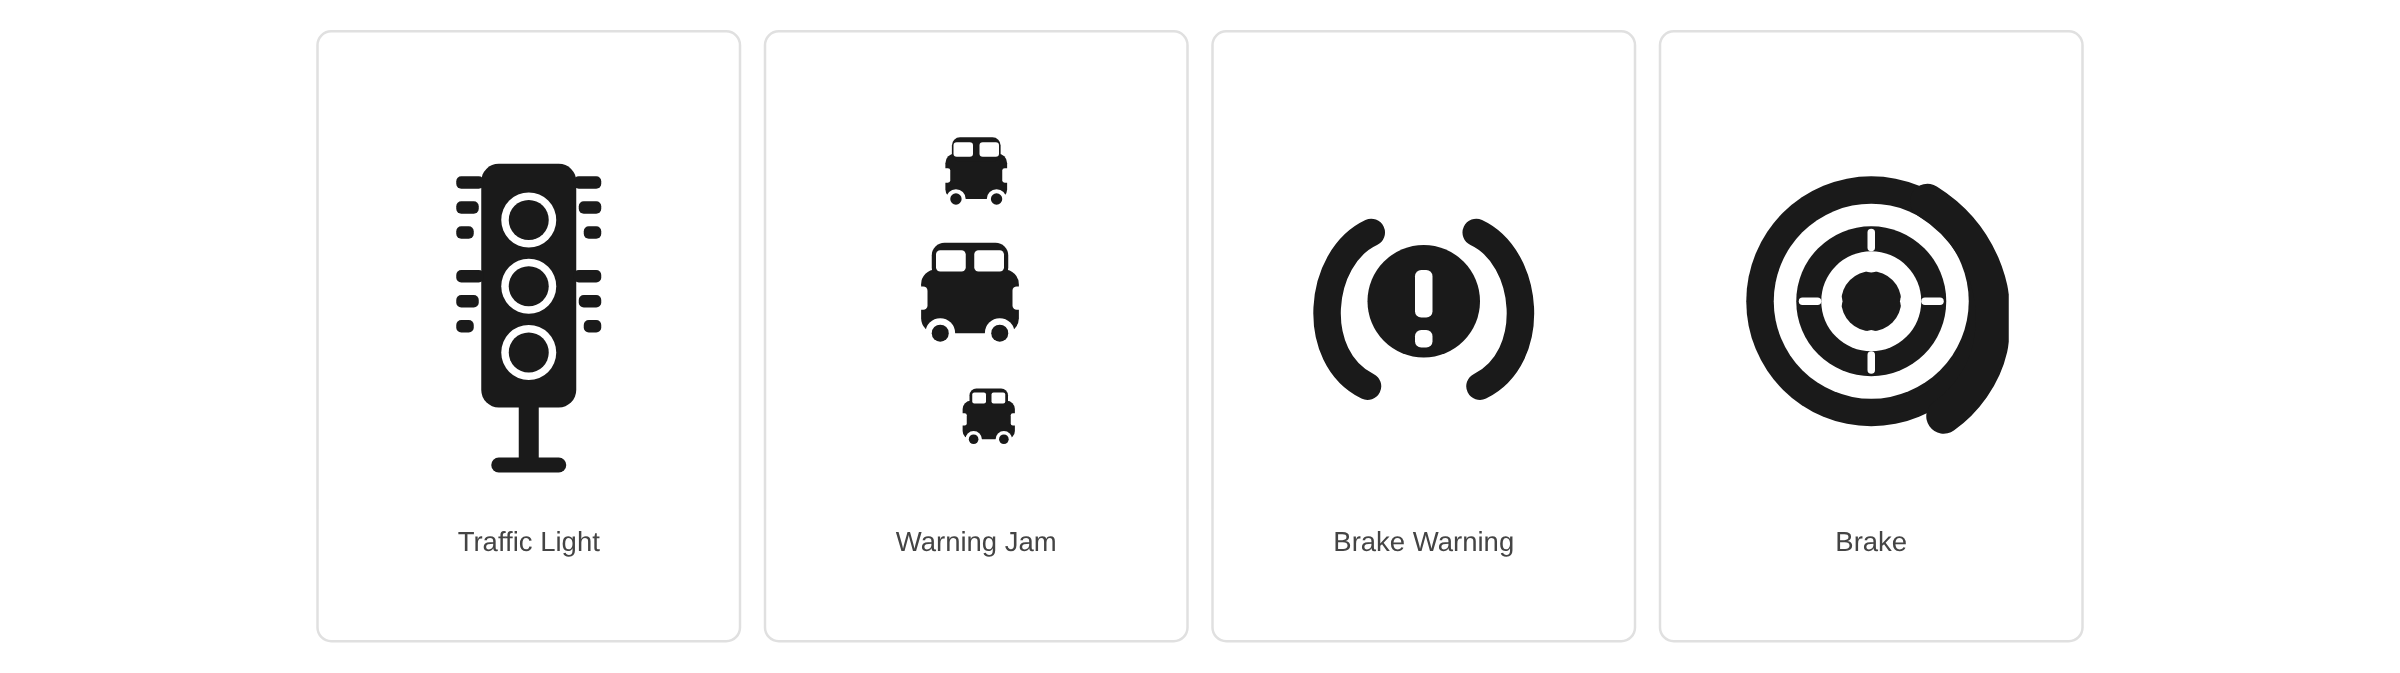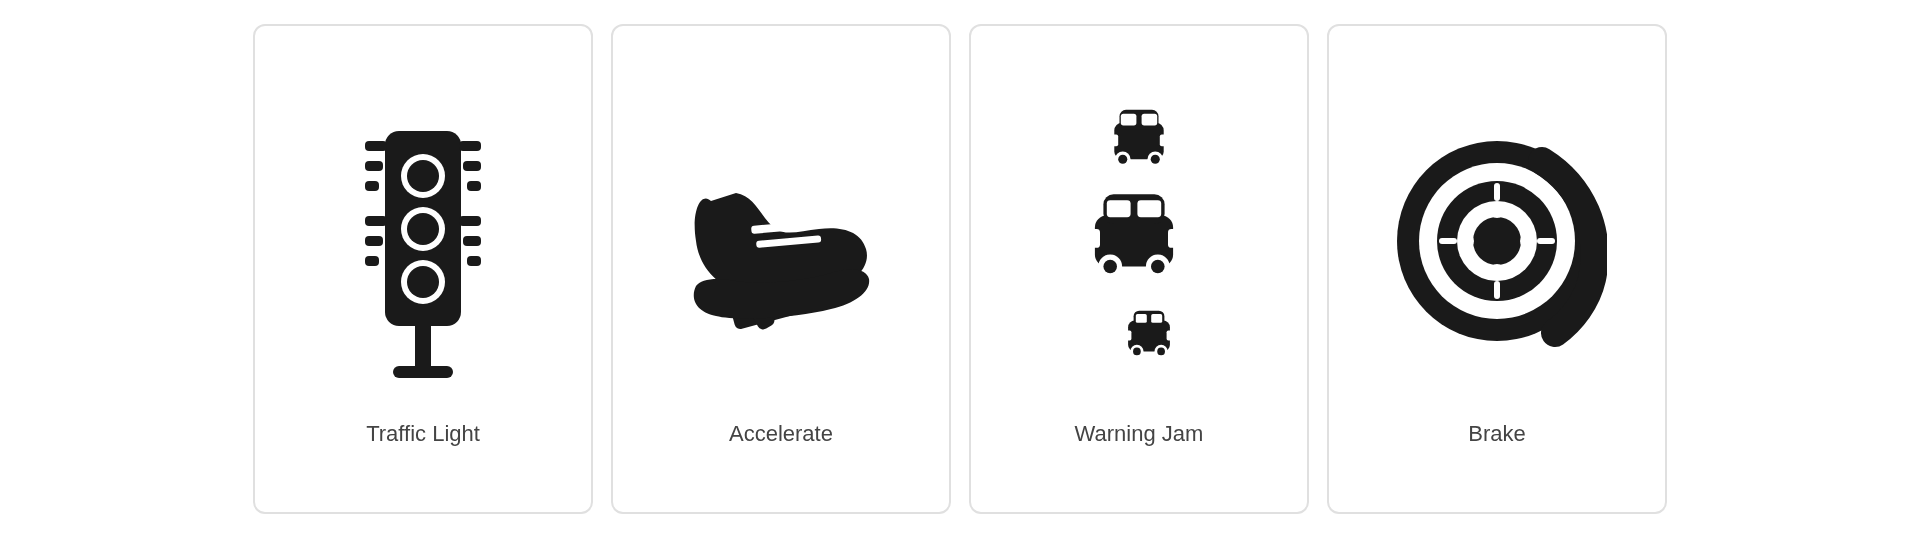--- a/index.html
+++ b/index.html
@@ -84,38 +84,20 @@
         <circle cx="90" cy="181" r="22" fill="#ffffff"></circle>
 
         <circle cx="90" cy="75" r="16" fill="#1a1a1a"></circle>
         <circle cx="90" cy="128" r="16" fill="#1a1a1a"></circle>
         <circle cx="90" cy="181" r="16" fill="#1a1a1a"></circle>
       </svg>
     </div>
     <span class="icon-label">Traffic Light</span>
   </div>
 
-  <div class="icon-card">
-    <div class="icon-area">
-      <svg width="220" height="260" viewBox="0 0 220 260" xmlns="http://www.w3.org/2000/svg">
-
-        <rect x="60" y="200" width="120" height="20" rx="6" transform="rotate(-15 60 200)"></rect>
-
-        <rect x="55" y="160" width="18" height="70" rx="6" transform="rotate(-30 55 160)"></rect>
-
-        <path d="M40 90 C30 80 20 100 25 130 C28 155 45 175 75 185 C95 192 140 188 165 178 C185 170 200 155 195 138 C190 120 170 115 148 118 C130 120 115 125 105 118 C90 108 85 85 65 82 Z"></path>
-
-        <path d="M25 175 C20 185 22 200 45 205 C65 210 120 208 160 198 C185 192 200 180 198 168 C196 158 180 155 160 162 C140 168 95 175 65 170 C45 166 30 168 25 175 Z"></path>
-
-        <rect x="80" y="115" width="70" height="8" rx="3" fill="#ffffff" transform="rotate(-5 80 115)"></rect>
-        <rect x="85" y="130" width="65" height="7" rx="3" fill="#ffffff" transform="rotate(-5 85 130)"></rect>
-      </svg>
-    </div>
-    <span class="icon-label">Accelerate</span>
-  </div>
 
   <div class="icon-card">
     <div class="icon-area">
       <svg width="200" height="280" viewBox="0 0 200 280" xmlns="http://www.w3.org/2000/svg">
 
         <g transform="translate(100, 40) scale(0.65)">
           <rect x="-38" y="-28" width="76" height="56" rx="12"></rect>
           <rect x="-30" y="-48" width="60" height="30" rx="10"></rect>
           <rect x="-42" y="-10" width="10" height="18" rx="3" fill="#ffffff"></rect>
           <rect x="32" y="-10" width="10" height="18" rx="3" fill="#ffffff"></rect>
@@ -150,20 +132,36 @@
           <circle cx="-22" cy="28" r="7" fill="#1a1a1a"></circle>
           <circle cx="22" cy="28" r="7" fill="#1a1a1a"></circle>
           <rect x="-24" y="-40" width="20" height="16" rx="3" fill="#ffffff"></rect>
           <rect x="4" y="-40" width="20" height="16" rx="3" fill="#ffffff"></rect>
         </g>
       </svg>
     </div>
     <span class="icon-label">Warning Jam</span>
   </div>
 
+  <div class="icon-card">
+    <div class="icon-area">
+      <svg width="220" height="220" viewBox="0 0 220 220" xmlns="http://www.w3.org/2000/svg">
+
+        <circle cx="110" cy="110" r="45" fill="#1a1a1a"></circle>
+
+        <rect x="103" y="85" width="14" height="38" rx="5" fill="#ffffff"></rect>
+        <rect x="103" y="133" width="14" height="14" rx="5" fill="#ffffff"></rect>
+
+        <path d="M68 55 C25 75 18 155 65 178" stroke="#1a1a1a" stroke-width="22" fill="none" stroke-linecap="round"></path>
+
+        <path d="M152 55 C195 75 202 155 155 178" stroke="#1a1a1a" stroke-width="22" fill="none" stroke-linecap="round"></path>
+      </svg>
+    </div>
+    <span class="icon-label">Brake Warning</span>
+  </div>
 
   <div class="icon-card">
     <div class="icon-area">
       <svg width="220" height="220" viewBox="0 0 220 220" xmlns="http://www.w3.org/2000/svg">
 
         <circle cx="110" cy="110" r="100" fill="#1a1a1a"></circle>
         <circle cx="110" cy="110" r="78" fill="#ffffff"></circle>
 
         <path d="M155 30 C195 55 215 100 205 148 C200 170 185 190 168 202" stroke="#1a1a1a" stroke-width="28" fill="none" stroke-linecap="round"></path>
 

